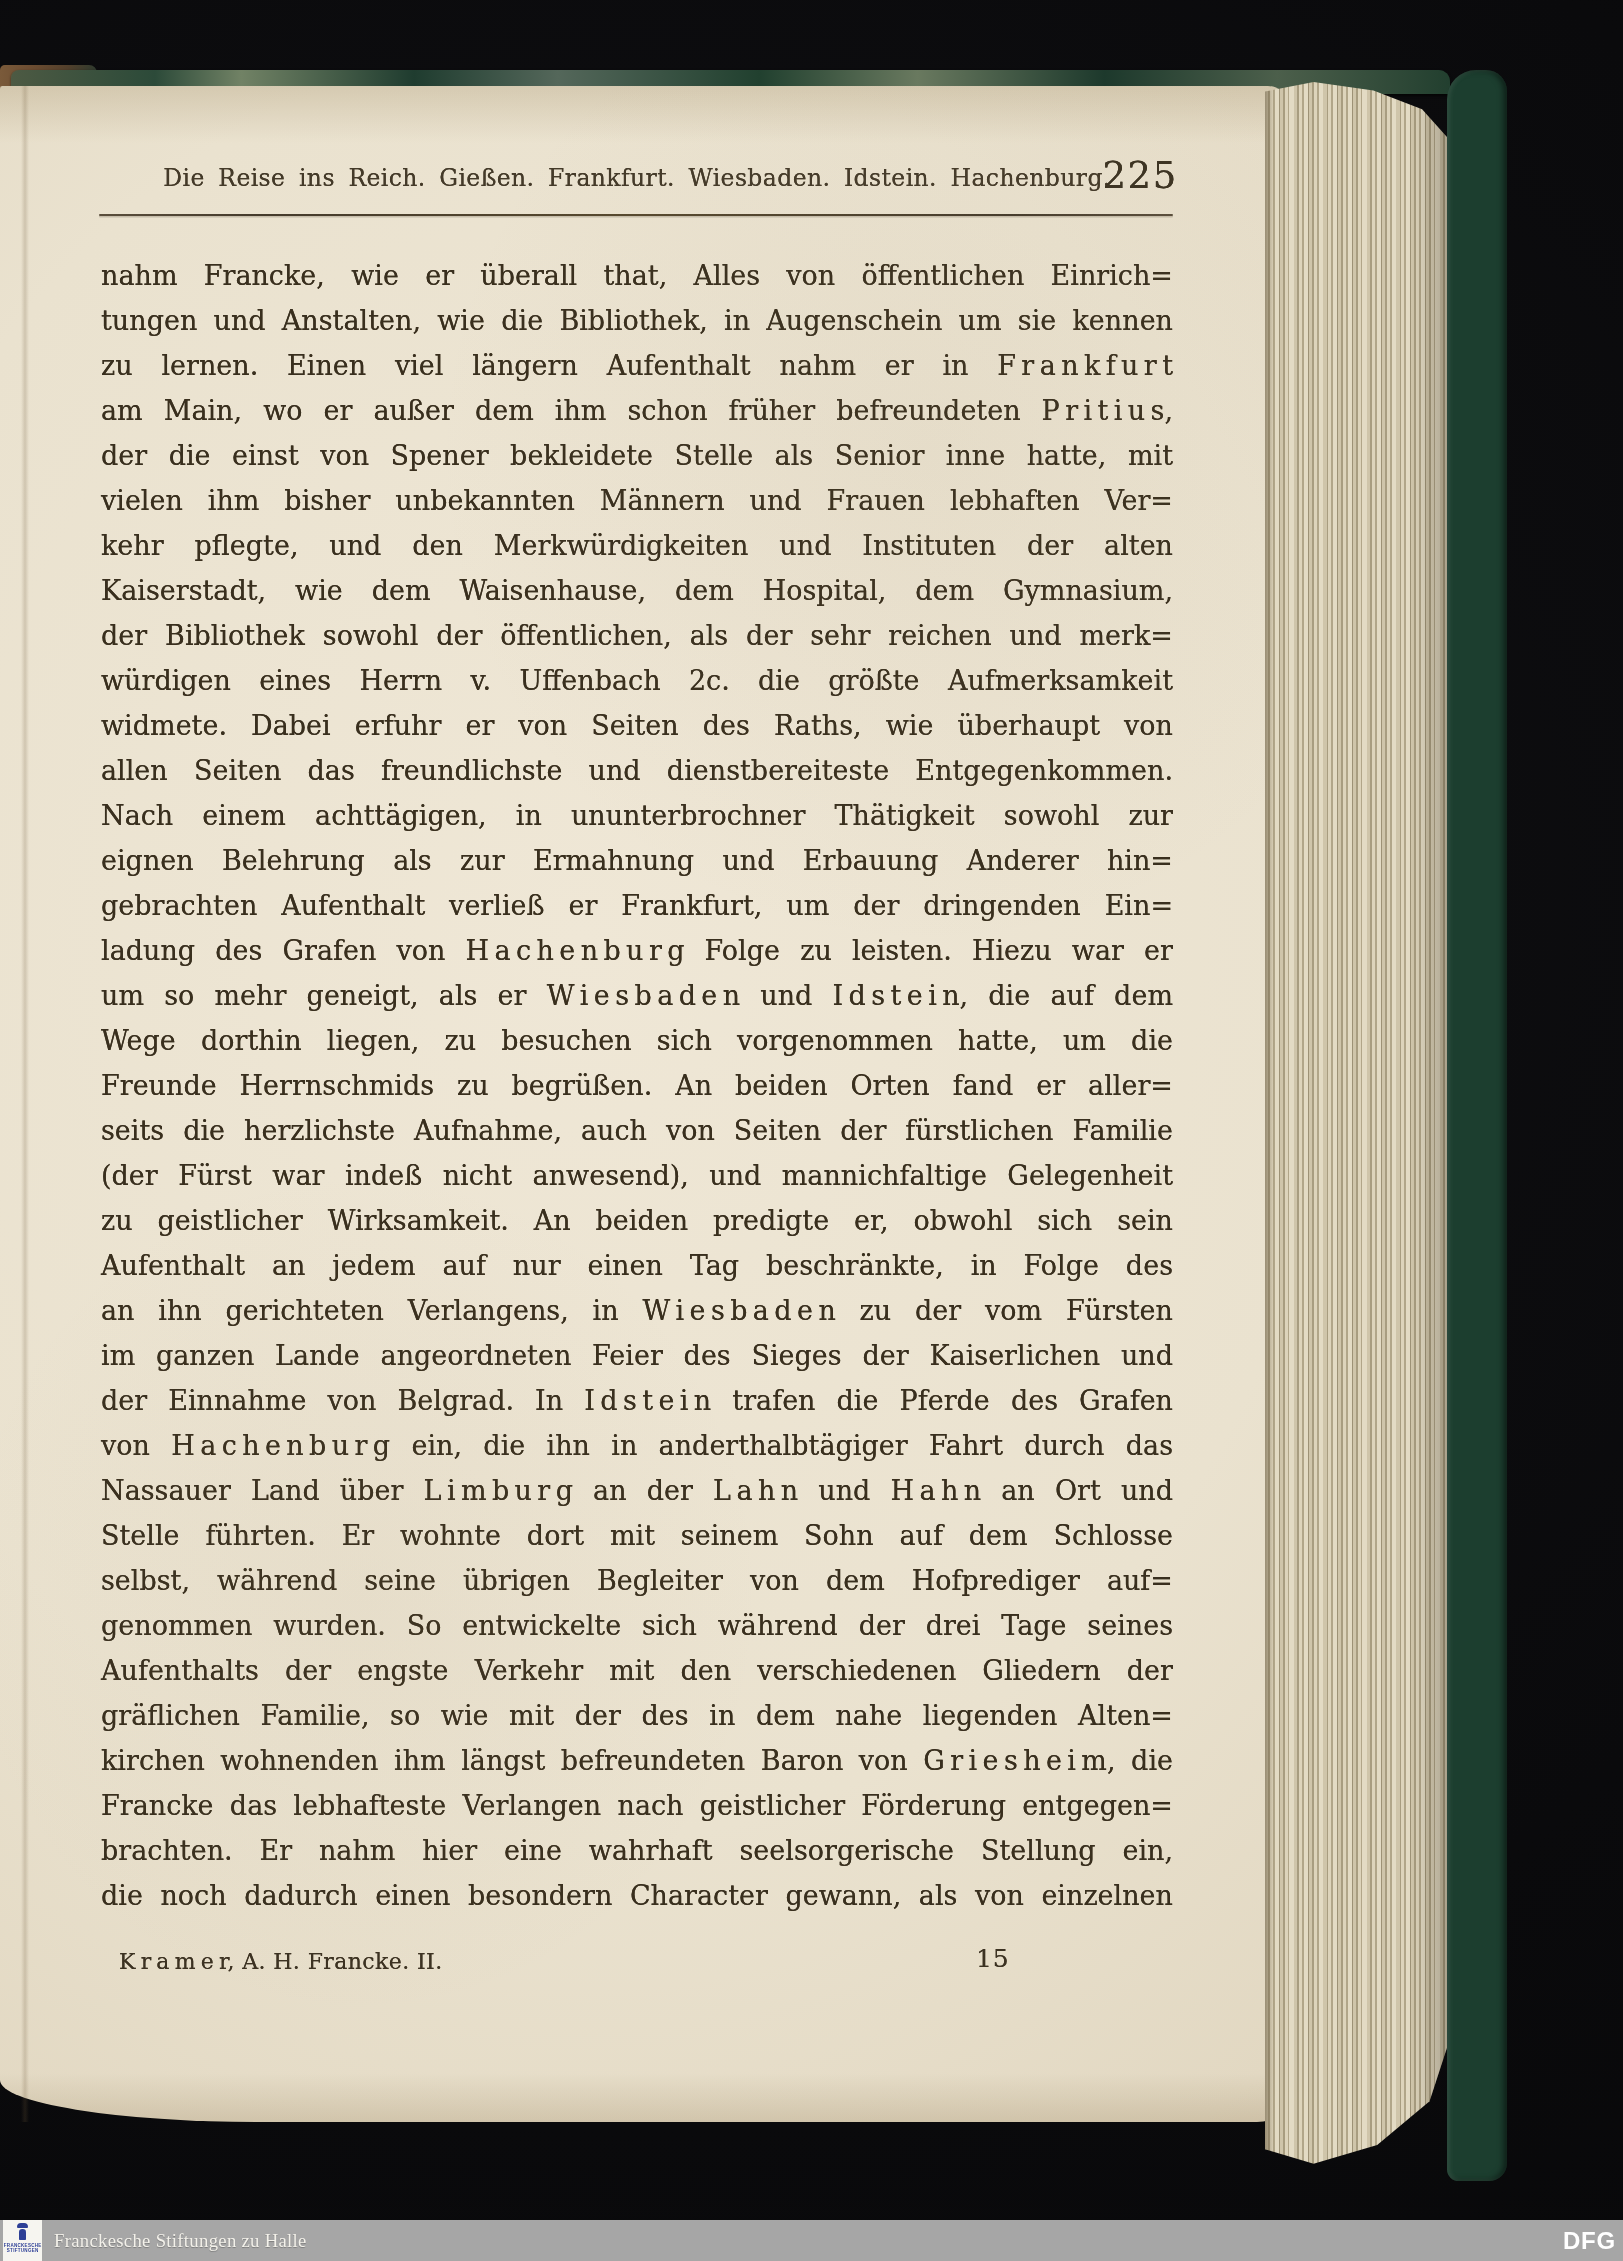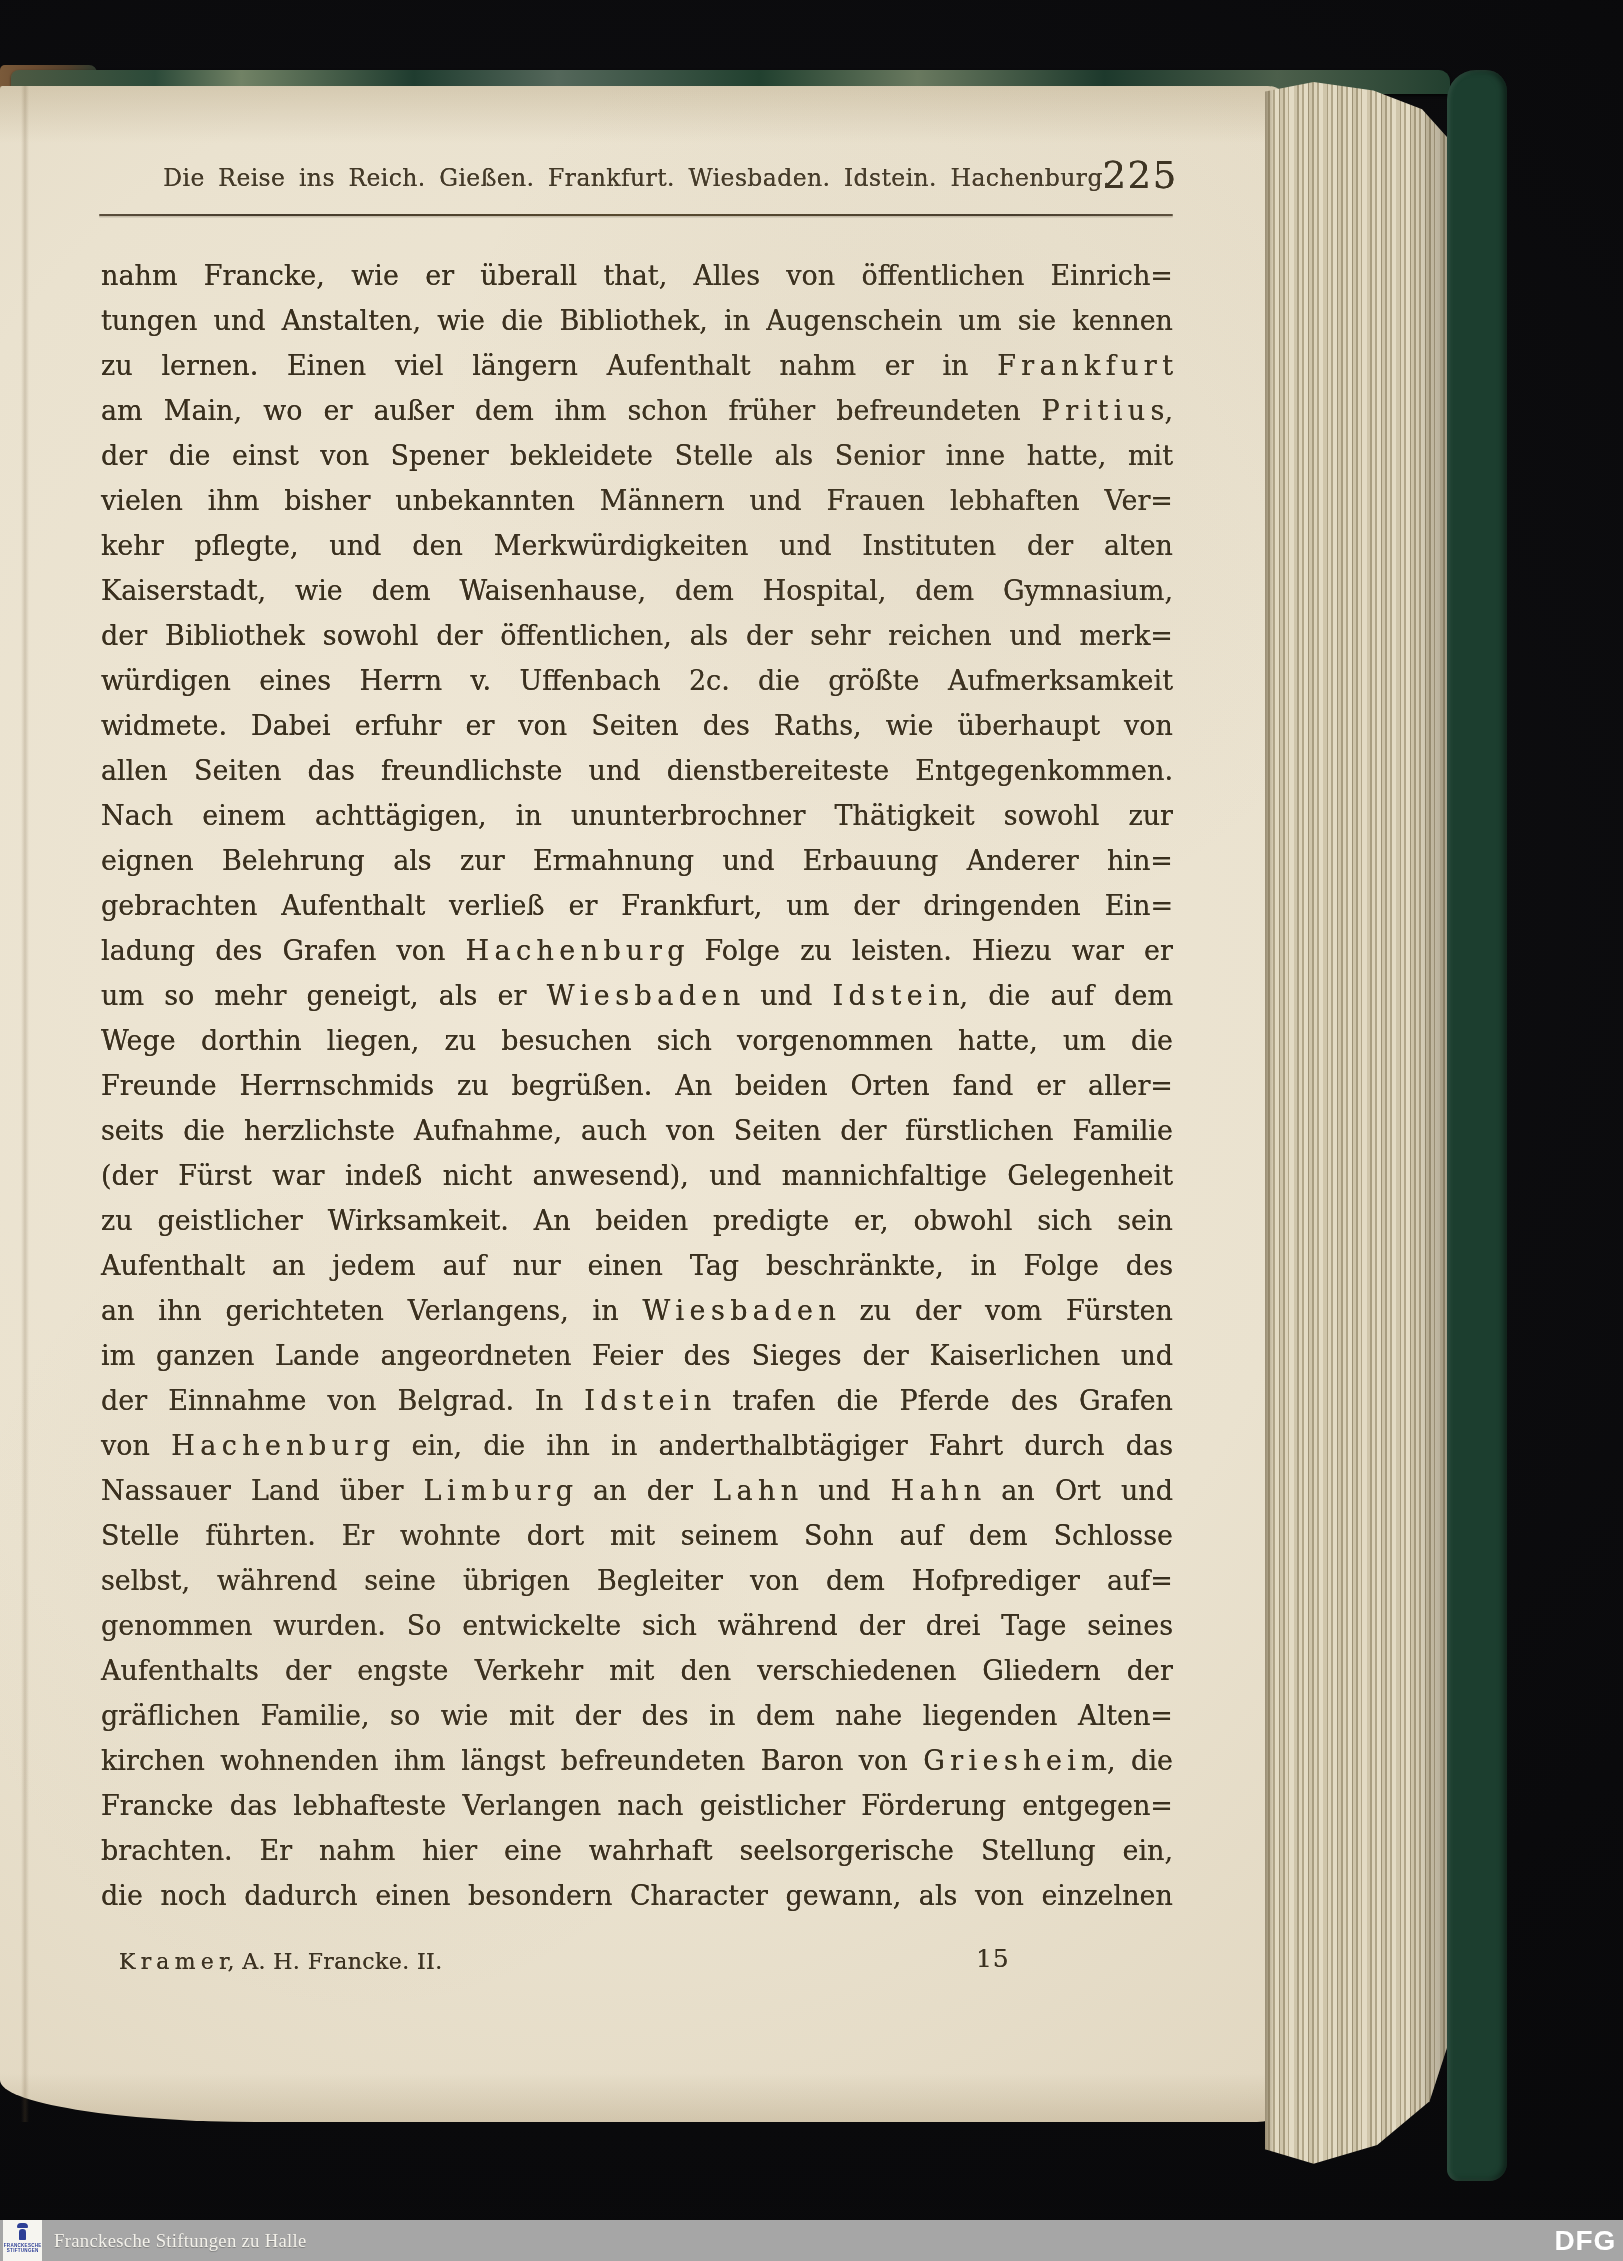--- a/index.html
+++ b/index.html
@@ -71,21 +71,21 @@
   .logo-canopy{position:absolute;left:0.8px;top:0;width:11.4px;height:4.9px;background:#2d3f96;
     border-radius:5.7px 5.7px 1.6px 1.6px;}
   .logo-figure{position:absolute;left:3.2px;top:5.7px;width:6.5px;height:11.4px;background:#2d3f96;
     border-radius:3.2px 3.2px 0.8px 0.8px;}
   .logo-text{margin-top:1.6px;font-family:"Liberation Sans",sans-serif;font-size:4.5px;line-height:5.3px;
     color:#2d3f96;letter-spacing:0.3px;text-align:center;font-weight:bold;}
   .provider{position:absolute;left:54px;top:50%;transform:translateY(-50%);
     font-family:"Liberation Serif",serif;font-size:18.7px;color:#f3f1ea;letter-spacing:0.3px;
     text-shadow:0 0.8px 0.8px rgba(0,0,0,.25);text-align:right;}
   .dfg{position:absolute;right:8px;top:50%;transform:translateY(-50%);
-    font-family:"Liberation Sans",sans-serif;font-weight:bold;font-size:28px;color:#ffffff;
+    font-family:"Liberation Sans",sans-serif;font-weight:bold;font-size:24px;color:#ffffff;
     letter-spacing:0.8px;}
 </style>
 </head>
 <body>
 
 <div class="stage">
 
   <div class="spine-corner"></div>
   <div class="top-cover-edge"></div>
 

